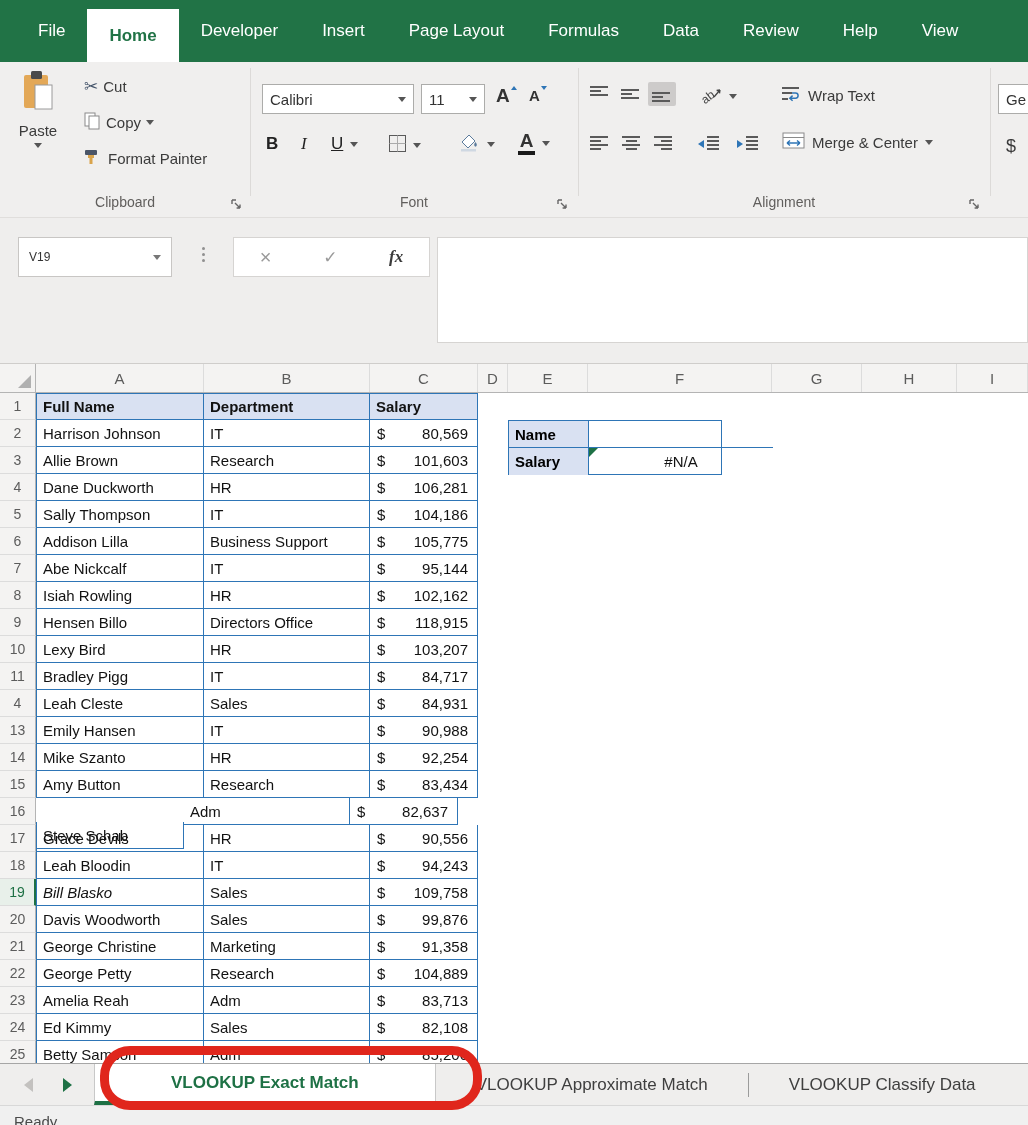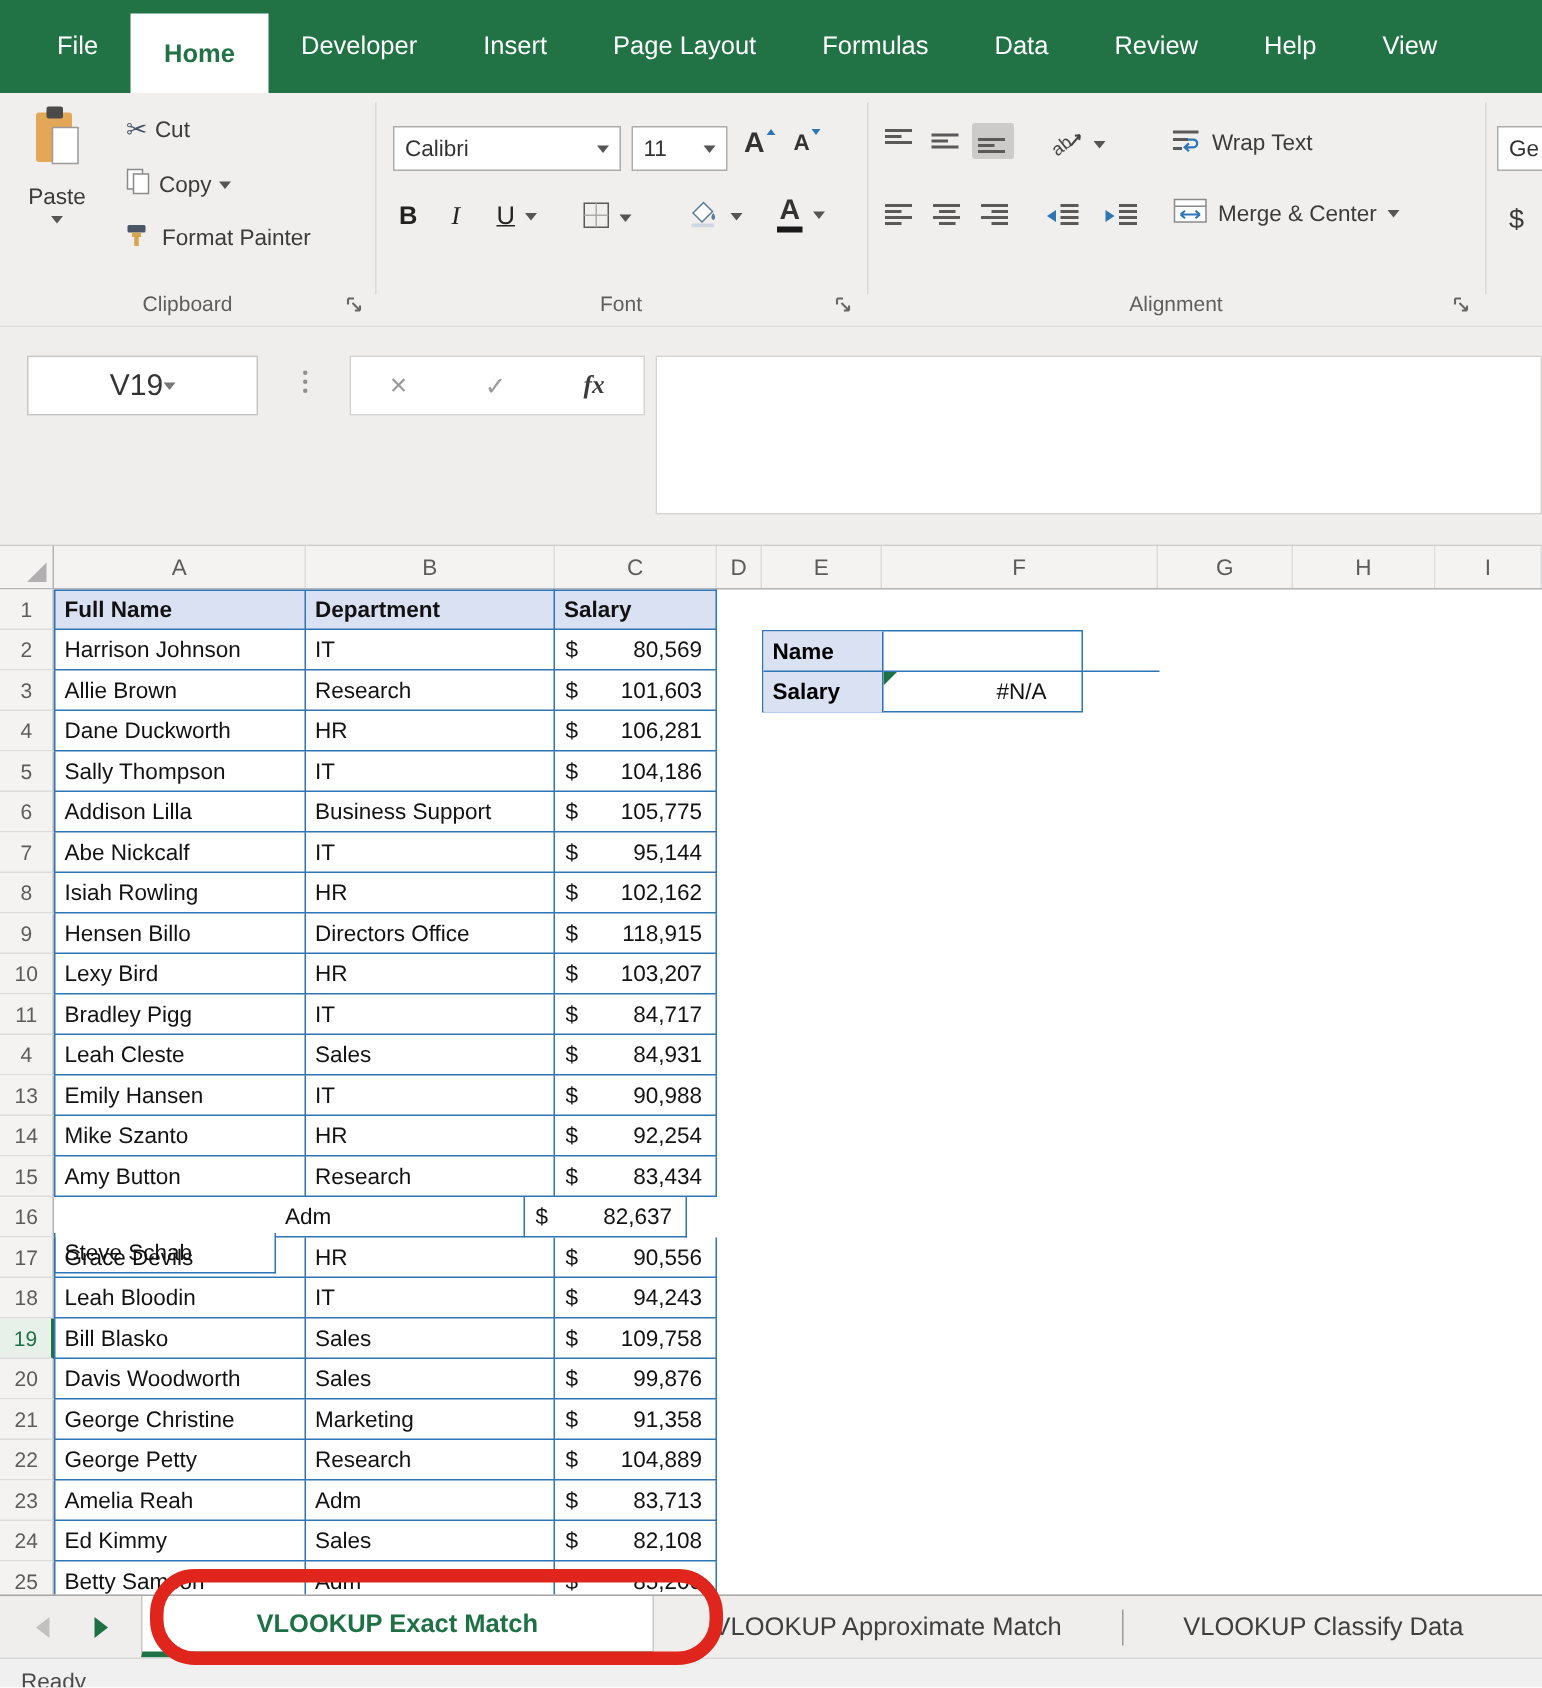--- a/index.html
+++ b/index.html
@@ -45,22 +45,22 @@
   .ha-l{align-items:flex-start;}.ha-c{align-items:center;}.ha-r{align-items:flex-end;}
   .va-t{justify-content:flex-start;}.va-m{justify-content:center;}.va-b{justify-content:flex-end;}
   .iconbtn{padding:4px 4px;border-radius:2px;}
   .iconbtn.hl{background:#CDCBCA;}
   .arrowL{width:0;height:0;border-top:4px solid transparent;border-bottom:4px solid transparent;border-right:6px solid #2E75B6;}
   .arrowR{width:0;height:0;border-top:4px solid transparent;border-bottom:4px solid transparent;border-left:6px solid #2E75B6;}
 
   
   .formula-strip{position:absolute;top:218px;left:0;width:100%;height:145px;background:#EFEEED;}
   .namebox{position:absolute;left:18px;top:19px;width:154px;height:40px;background:#fff;border:1px solid #C8C6C4;
-           box-sizing:border-box;display:flex;align-items:center;justify-content:center;
-           padding:0 10px;font-size:20px;color:#333;}
+           box-sizing:border-box;display:flex;align-items:center;justify-content:space-between;
+           padding:0 10px;font-size:12px;color:#333;}
   .vdots{position:absolute;left:202px;top:26px;}
   .vdots span{display:block;width:3px;height:3px;border-radius:50%;background:#909090;margin:3px auto;}
   .fbtns{position:absolute;left:233px;top:19px;width:197px;height:40px;background:#fff;border:1px solid #D6D4D2;
          box-sizing:border-box;display:flex;align-items:center;justify-content:space-around;}
   .fx-cancel{font-size:20px;color:#9a9a9a;}
   .fx-enter{font-size:17px;color:#9a9a9a;}
   .fx-fx{font-size:17px;color:#3b3b3b;font-style:italic;font-family:"Liberation Serif",serif;font-weight:700;}
   .fbar{position:absolute;left:437px;top:19px;width:591px;height:106px;background:#fff;border:1px solid #D6D4D2;
         box-sizing:border-box;font-size:15px;color:#222;padding:4px 8px;}
 
@@ -656,21 +656,21 @@
           </div>
           <div class="cell" style="width: 30px;"></div>
           <div class="cell" style="width: 80px;"></div>
           <div class="cell" style="width: 184px;"></div>
           <div class="cell" style="width: 90px;"></div>
           <div class="cell" style="width: 95px;"></div>
           <div class="cell" style="width: 71px;"></div>
         </div>
         <div class="grow">
           <div class="rhdr sel">19</div>
-          <div class="cell tb tfirst pad" style="width: 168px;">Bill Blasko</div>
+          <div class="cell tb tfirst pad" style="width: 168px; font-style: italic;">Bill Blasko</div>
           <div class="cell tb pad" style="width: 166px;">Sales</div>
           <div class="cell tb money" style="width: 108px;">
             <span>$</span>
             <span>109,758</span>
           </div>
           <div class="cell" style="width: 30px;"></div>
           <div class="cell" style="width: 80px;"></div>
           <div class="cell" style="width: 184px;"></div>
           <div class="cell" style="width: 90px;"></div>
           <div class="cell" style="width: 95px;"></div>

